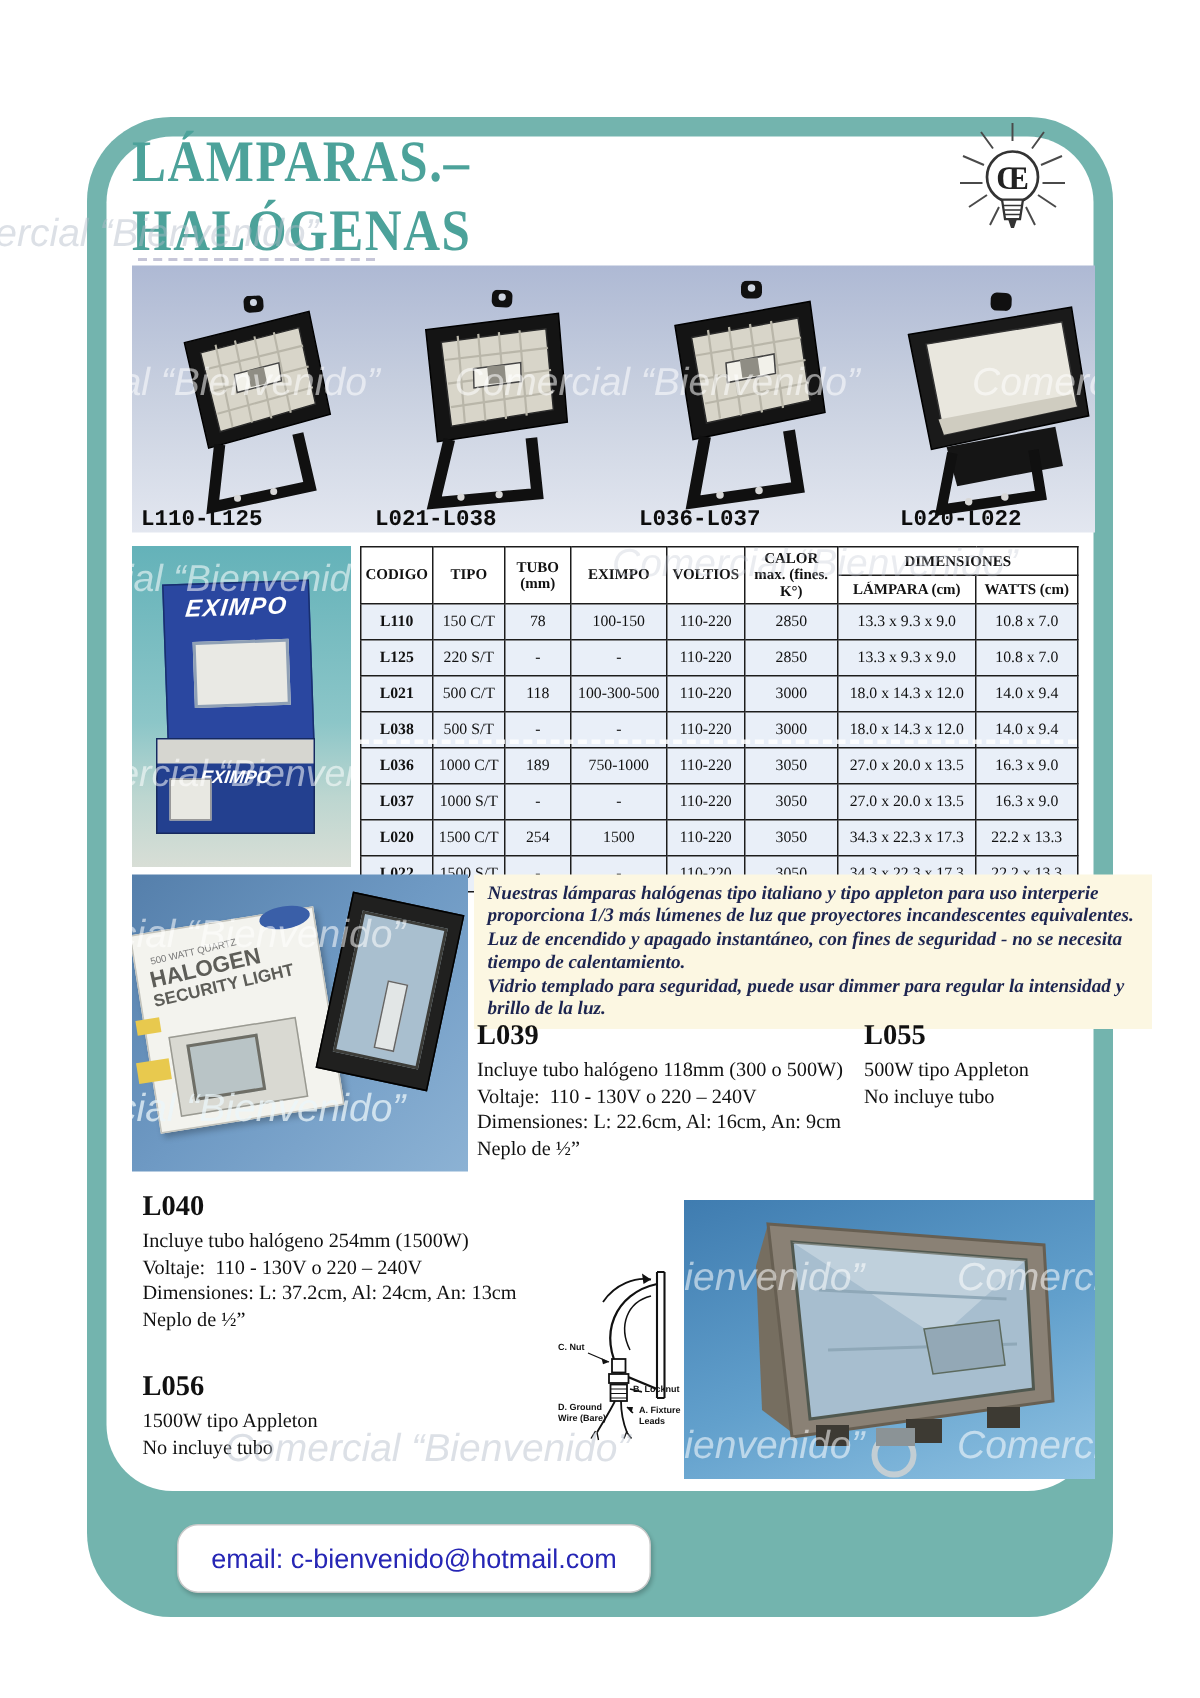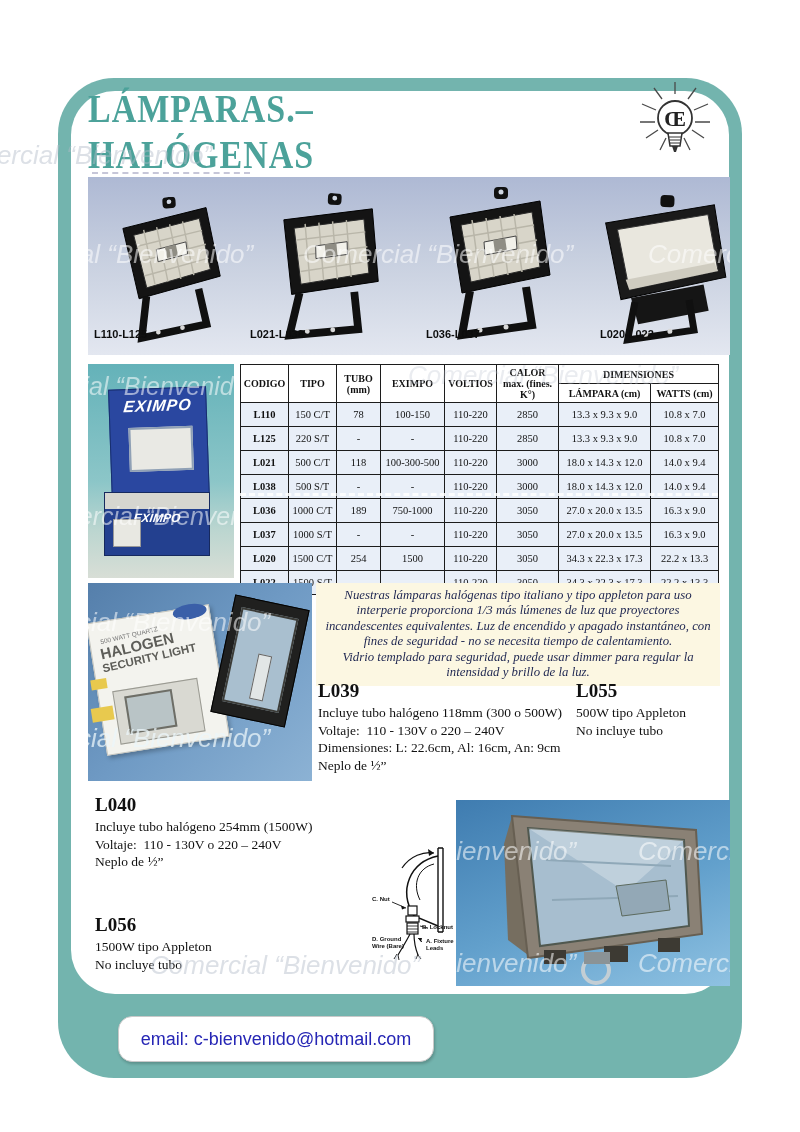--- a/index.html
+++ b/index.html
@@ -15,22 +15,22 @@
   .title{left:88px;top:86px;color:#4ca29a;font-size:34px;line-height:40px;font-weight:bold;
          letter-spacing:1px;transform:scaleY(1.15);transform-origin:top left;}
   .title-underline{left:92px;top:172px;width:158px;border-top:2px dashed #c6c6d8;height:0;}
 
   
   .logo{left:636px;top:80px;width:78px;height:82px;}
 
   
   .band{left:88px;top:177px;width:642px;height:178px;overflow:hidden;
         background:linear-gradient(180deg,#aeb9d4 0%,#c7cfdf 45%,#e3e7f0 100%);}
-  .band-label{position:absolute;bottom:15px;font-family:Liberation Sans, sans-serif;
-              font-weight:bold;font-size:11px;color:#0d0d0d;}
+  .band-label{position:absolute;bottom:0;font-family:Liberation Mono, monospace;
+              font-weight:bold;font-size:15px;color:#0d0d0d;}
 
   
   .eximpo{left:88px;top:364px;width:146px;height:214px;overflow:hidden;
           background:linear-gradient(180deg,#64b2b9 0%,#8cc6c8 55%,#bcd6d0 78%,#d8ded6 100%);}
   .ex-box{position:absolute;left:22px;top:24px;width:96px;height:112px;background:#2a47a0;
           border:1px solid #182f6e;transform:rotate(-2deg);}
   .ex-brand{margin-top:8px;text-align:center;color:#fff;font-style:italic;font-weight:bold;
             font-family:"Liberation Sans",sans-serif;font-size:16px;letter-spacing:1px;transform:skewX(-8deg);}
   .ex-lamp{position:absolute;left:18px;top:38px;width:60px;height:40px;background:#e9e9e4;border:2px solid #8fa0b5;}
   .ex-front{position:absolute;left:16px;top:128px;width:104px;height:62px;background:#23408f;border:1px solid #16295e;}
@@ -42,23 +42,23 @@
   
   .spec{left:240px;top:364px;width:478px;border-collapse:collapse;table-layout:fixed;
         font-size:10.5px;background:#ffffff;}
   .spec th,.spec td{border:1px solid #1c1c1c;text-align:center;vertical-align:middle;padding:2px 1px;}
   .spec th{font-weight:bold;font-size:10px;background:#ffffff;}
   .spec td{background:#e9eff8;height:19px;}
   .spec td.code{font-weight:bold;}
   .c0{width:48px}.c1{width:48px}.c2{width:44px}.c3{width:64px}.c4{width:52px}.c5{width:62px}.c6{width:92px}.c7{width:68px}
 
   
-  .intro{left:316px;top:583px;width:404px;background:#fcf7e2;padding:5px 9px 6px 9px;
-         box-sizing:border-box;font-style:italic;font-weight:normal;font-size:12.8px;
-         line-height:15.4px;color:#1d2550;text-align:center;}
+  .intro{left:316px;top:583px;width:452px;background:#fcf7e2;padding:5px 9px 6px 9px;
+         box-sizing:border-box;font-style:italic;font-weight:bold;font-size:12.8px;
+         line-height:15.4px;color:#1d2550;}
 
   
   .secphoto{left:88px;top:583px;width:224px;height:198px;overflow:hidden;
             background:linear-gradient(135deg,#557fab 0%,#6f9ac4 50%,#8cb2d4 100%);}
   .sec-box{position:absolute;left:8px;top:30px;width:122px;height:132px;background:#f3f3ee;
            border:1px solid #c2c2bb;transform:rotate(-9deg);box-shadow:2px 3px 4px rgba(0,0,0,.25);}
   .sec-l1{margin:12px 6px 0 10px;font-family:"Liberation Sans",sans-serif;font-size:6.5px;color:#777;transform:rotate(-4deg);}
   .sec-l2{margin:0 0 0 8px;font-family:"Liberation Sans",sans-serif;font-weight:bold;font-size:15px;color:#5d5d58;transform:rotate(-4deg);}
   .sec-l3{margin:0 0 0 8px;font-family:"Liberation Sans",sans-serif;font-weight:bold;font-size:11.5px;color:#5d5d58;transform:rotate(-4deg);}
   .sec-badge{position:absolute;right:2px;top:-4px;width:34px;height:15px;background:#3a5fa8;border-radius:50%;}
@@ -338,20 +338,21 @@
   <div class="abs" style="left:576px;top:680px;width:150px">
     <div class="pcode">L055</div>
     <div class="pline">500W tipo Appleton</div>
     <div class="pline">No incluye tubo</div>
   </div>
 
   <div class="abs" style="left:95px;top:794px;width:300px">
     <div class="pcode">L040</div>
     <div class="pline">Incluye tubo halógeno 254mm (1500W)</div>
     <div class="pline">Voltaje:  110 - 130V o 220 – 240V</div>
+    <div class="pline">Dimensiones: L: 37.2cm, Al: 24cm, An: 13cm</div>
     <div class="pline">Neplo de ½”</div>
   </div>
 
   <div class="abs" style="left:95px;top:914px;width:200px">
     <div class="pcode">L056</div>
     <div class="pline">1500W tipo Appleton</div>
     <div class="pline">No incluye tubo</div>
   </div>
 
   <div class="abs diagram">

